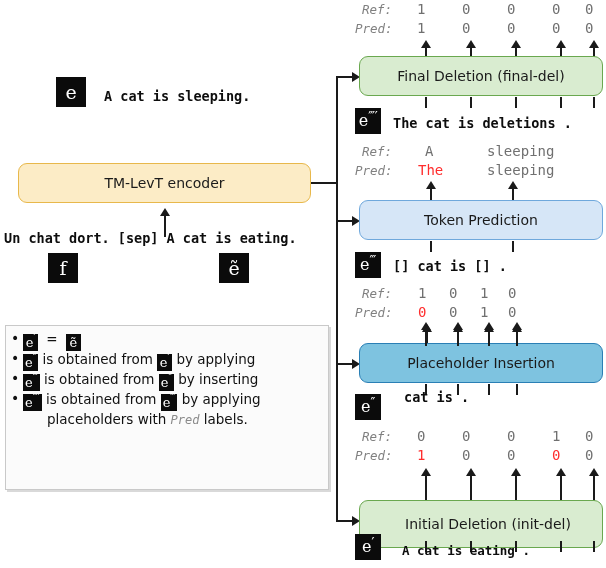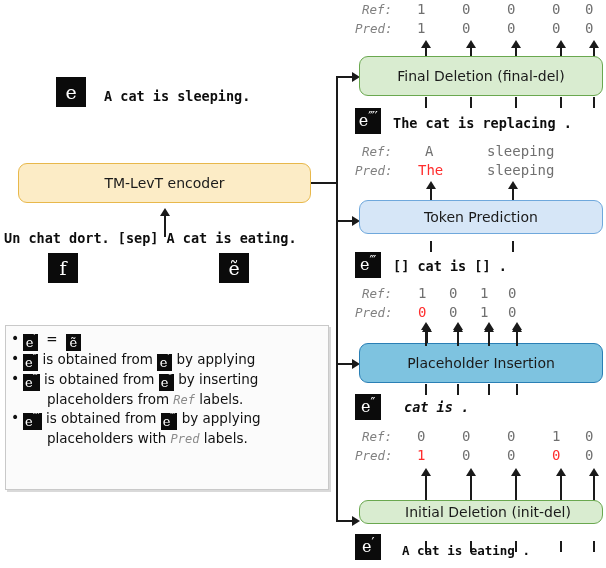--- a/index.html
+++ b/index.html
@@ -114,21 +114,20 @@
       <span style="margin:0 4px;">=</span>
       <span class="tok tok-inline">ẽ</span>
     </li>
 
     <li>
       <span class="tok tok-inline">e<span class="prime">″</span></span><span> is obtained from </span><span class="tok tok-inline">e<span class="prime">′</span></span><span> by applying</span>
     </li>
 
     <li>
       <span class="tok tok-inline">e<span class="prime">‴</span></span><span> is obtained from </span><span class="tok tok-inline">e<span class="prime">″</span></span><span> by inserting</span>
-      <div class="indent2"><span>placeholders from </span><span class="mono-it">Ref</span><span> labels.</span></div>
     </li>
 
     <li>
       <span class="tok tok-inline">e<span class="prime">‴′</span></span><span> is obtained from </span><span class="tok tok-inline">e<span class="prime">‴</span></span><span> by applying</span>
       <div class="indent2"><span>placeholders with </span><span class="mono-it">Pred</span><span> labels.</span></div>
     </li>
   </ul>
 </div>
 
 <div class="abs hline" style="left:311px;top:182px;width:26px;"></div>
@@ -181,33 +180,33 @@
 </div>
 
 <div class="abs" id="finaldel-in-ticks" style="left: 0px; top: 0px;">
     <div class="abs tick" style="left: 425px; top: 97px;"></div>
     <div class="abs tick" style="left: 470px; top: 97px;"></div>
     <div class="abs tick" style="left: 515px; top: 97px;"></div>
     <div class="abs tick" style="left: 560px; top: 97px;"></div>
     <div class="abs tick" style="left: 593px; top: 97px;"></div>
   </div>
 <div class="abs tok tok-sm" style="left:355px;top:108px;">e<span class="prime">‴′</span></div>
-<div class="abs seq" style="left:393px;top:115px;">The cat is replacing .</div>
+<div class="abs seq" style="left:393px;top:115px;">The cat is deletions .</div>
 <div class="abs lbl" style="left:362px;top:144px;">Ref:</div>
 <div class="abs lbl" style="left:355px;top:163px;">Pred:</div>
 <div class="abs val" style="left:425px;top:143px;">A</div>
 <div class="abs val" style="left:487px;top:143px;">sleeping</div>
 <div class="abs val err" style="left:418px;top:162px;text-align:center;">The</div>
 <div class="abs val" style="left:487px;top:162px;">sleeping</div>
 <div class="abs vline" style="left:430px;top:188px;height:19px;"></div>
 <div class="abs uparrow" style="left:426px;top:181px;"></div>
 <div class="abs vline" style="left:512px;top:188px;height:19px;"></div>
 <div class="abs uparrow" style="left:508px;top:181px;"></div>
 
-<div class="abs pbox lightblue" style="left:359px;top:200px;width:244px;height:34px;">
+<div class="abs pbox lightblue" style="left:359px;top:200px;width:244px;height:40px;">
   <span>Token Prediction</span>
 </div>
 
 <div class="abs tick" style="left:430px;top:241px;"></div>
 <div class="abs tick" style="left:512px;top:241px;"></div>
 
 <div class="abs tok tok-sm" style="left:355px;top:252px;">e<span class="prime">‴</span></div>
 <div class="abs seq" style="left:393px;top:258px;">[] cat is [] .</div>
 <div class="abs lbl" style="left:362px;top:286px;">Ref:</div>
 <div class="abs lbl" style="left:355px;top:305px;">Pred:</div>
@@ -249,21 +248,21 @@
     <div class="abs uparrow" style="left: 512px; top: 322px;"></div>
   </div>
 <div class="abs" id="ph-in-ticks" style="left: 0px; top: 0px;">
     <div class="abs tick" style="left: 425px; top: 384px;"></div>
     <div class="abs tick" style="left: 457px; top: 384px;"></div>
     <div class="abs tick" style="left: 488px; top: 384px;"></div>
     <div class="abs tick" style="left: 516px; top: 384px;"></div>
   </div>
 
 <div class="abs tok tok-sm" style="left:355px;top:394px;">e<span class="prime">″</span></div>
-<div class="abs seq" style="left:404px;top:399px;font-style:italic;">cat is .</div>
+<div class="abs seq" style="left:404px;top:389px;">cat is .</div>
 <div class="abs lbl" style="left:362px;top:429px;">Ref:</div>
 <div class="abs lbl" style="left:355px;top:448px;">Pred:</div>
 <div class="abs" id="ph-in-ref" style="left: 0px; top: 0px;">
     <div class="abs val" style="left: 417px; top: 428px;">0</div>
     <div class="abs val" style="left: 462px; top: 428px;">0</div>
     <div class="abs val" style="left: 507px; top: 428px;">0</div>
     <div class="abs val" style="left: 552px; top: 428px;">1</div>
     <div class="abs val" style="left: 585px; top: 428px;">0</div>
   </div>
 <div class="abs" id="ph-in-pred" style="left: 0px; top: 0px;">
@@ -279,21 +278,21 @@
     <div class="abs vline" style="left: 470px; top: 475px; height: 26px;"></div>
     <div class="abs uparrow" style="left: 466px; top: 468px;"></div>
     <div class="abs vline" style="left: 515px; top: 475px; height: 26px;"></div>
     <div class="abs uparrow" style="left: 511px; top: 468px;"></div>
     <div class="abs vline" style="left: 560px; top: 475px; height: 26px;"></div>
     <div class="abs uparrow" style="left: 556px; top: 468px;"></div>
     <div class="abs vline" style="left: 593px; top: 475px; height: 26px;"></div>
     <div class="abs uparrow" style="left: 589px; top: 468px;"></div>
   </div>
 
-<div class="abs pbox green" style="left:359px;top:500px;width:244px;height:24px;padding-left:14px;">
+<div class="abs pbox green" style="left:359px;top:500px;width:244px;height:48px;padding-left:14px;">
   <span>Initial Deletion (init-del)</span>
 </div>
 
 <div class="abs" id="initdel-in-ticks" style="left: 0px; top: 0px;">
     <div class="abs tick" style="left: 425px; top: 541px;"></div>
     <div class="abs tick" style="left: 470px; top: 541px;"></div>
     <div class="abs tick" style="left: 515px; top: 541px;"></div>
     <div class="abs tick" style="left: 560px; top: 541px;"></div>
     <div class="abs tick" style="left: 593px; top: 541px;"></div>
   </div>

